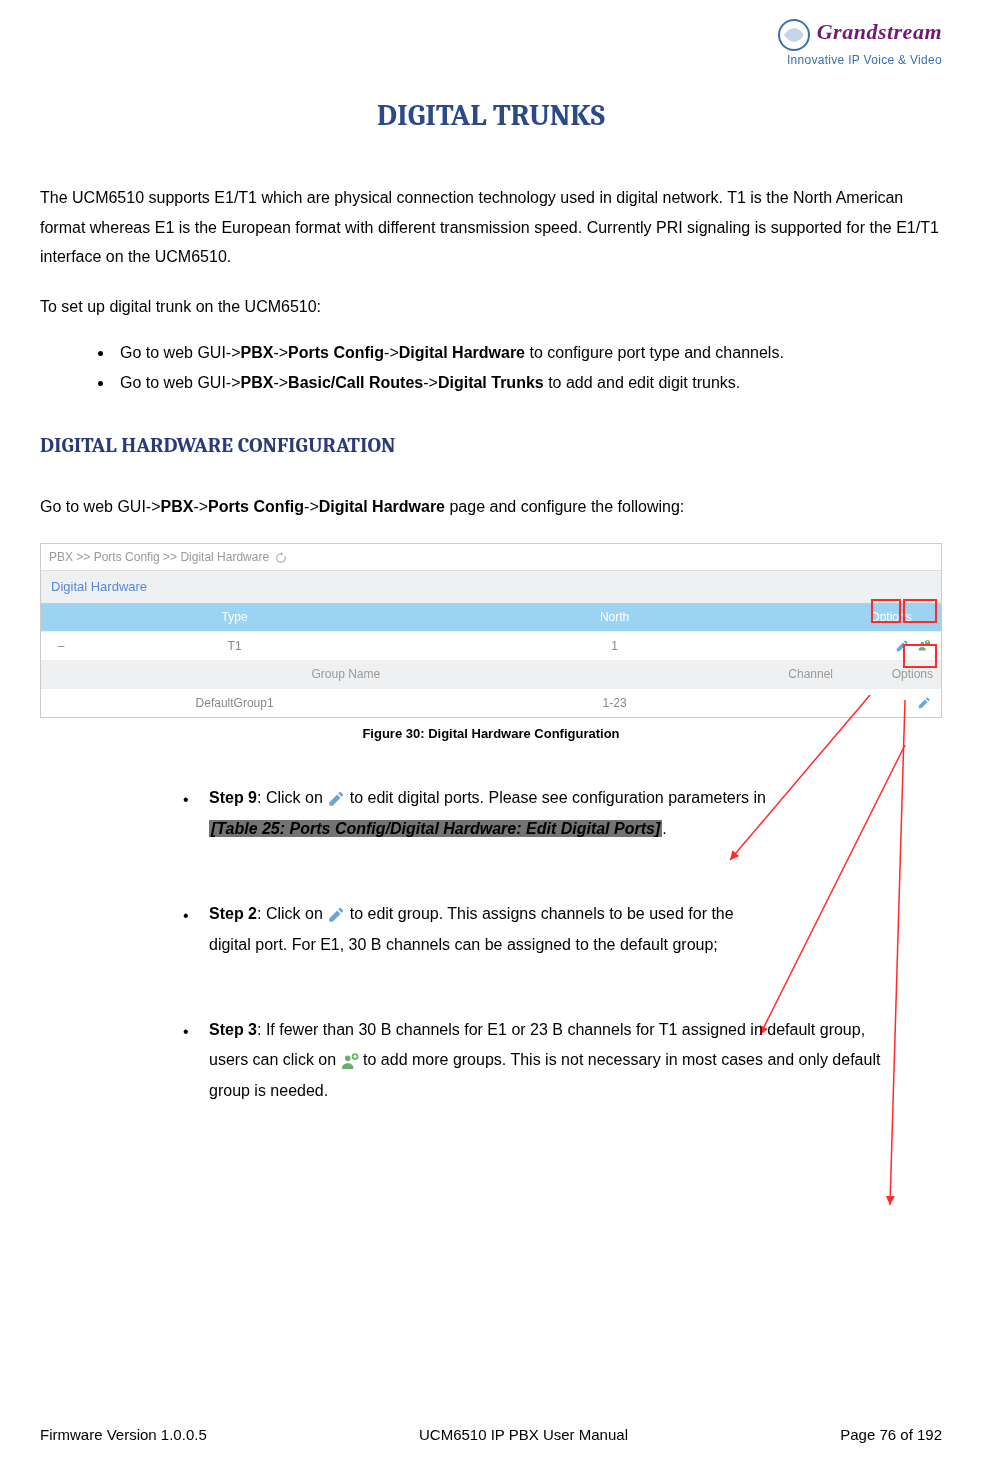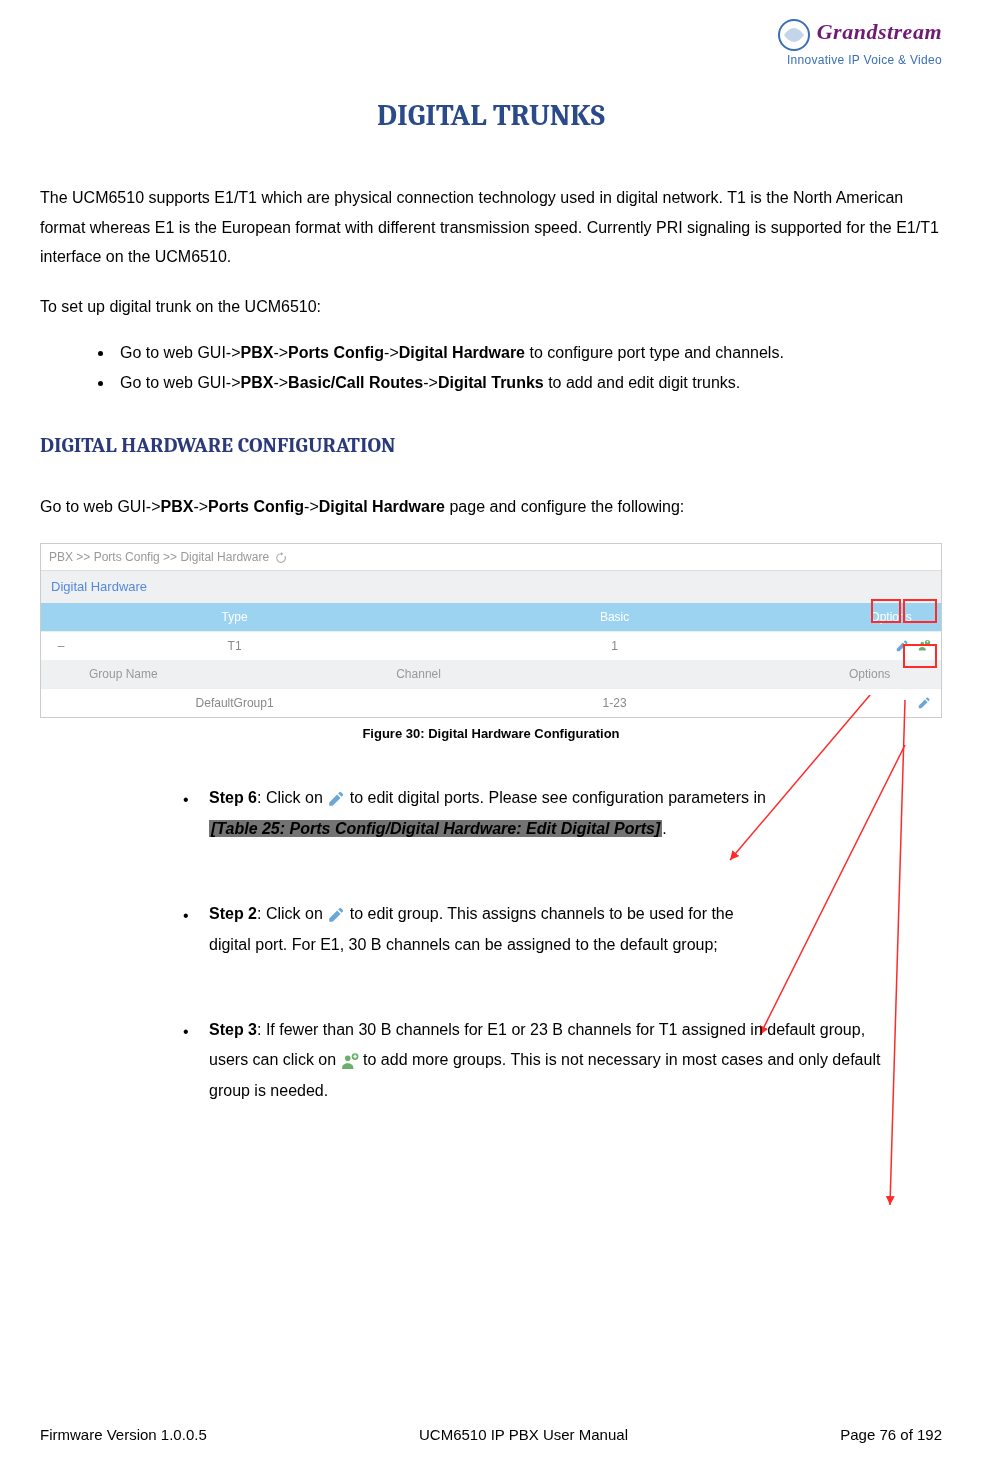--- a/index.html
+++ b/index.html
@@ -116,21 +116,21 @@
       border-top: 1px solid #eee;
       color: #888;
       font-size: 12px;
     }
     .subhead-row {
       display: flex;
       background: #eef0f2;
       color: #999;
       font-size: 12px;
     }
-    .subhead-row .col { padding: 5px 8px; text-align: left; }
+    .subhead-row .col { padding: 5px 8px; text-align: right; }
     .caption {
       text-align: center;
       font-size: 13px;
       font-weight: bold;
       margin: 6px 0 40px 0;
     }
     .icon-btn {
       display: inline-flex;
       align-items: center;
       justify-content: center;
@@ -236,21 +236,21 @@
     <span class="refresh-icon">
       <svg viewBox="0 0 16 16">
           <path d="M8 3a5 5 0 1 0 4.5 2.8l1.3-.9A6.5 6.5 0 1 1 8 1.5V0l3 2.5L8 5V3z" fill="#aaa"></path>
         </svg>
     </span>
   </div>
   <div class="subsection-bar">Digital Hardware</div>
   <div class="thead-row">
     <div class="col col-expand"></div>
     <div class="col col-type">Type</div>
-    <div class="col col-port">Basic</div>
+    <div class="col col-port">North</div>
     <div class="col col-opts">Options</div>
   </div>
   <div class="data-row">
     <div class="col col-expand">–</div>
     <div class="col col-type">T1</div>
     <div class="col col-port">1</div>
     <div class="col col-opts opts-cell">
       <span class="icon-btn">
         <svg viewBox="0 0 16 16">
             <path d="M2 11l7-7 3 3-7 7H2v-3z" fill="#6aa6d6"></path>
@@ -314,21 +314,21 @@
       <marker id="ah3" markerWidth="8" markerHeight="8" refX="6" refY="3" orient="auto">
         <path d="M0,0 L6,3 L0,6 z" fill="#ff2a2a"></path>
       </marker>
     </defs>
   <line x1="25" y1="0" x2="10" y2="505" stroke="#ff2a2a" stroke-width="1.5" marker-end="url(#ah3)"></line>
 </svg>
 
 <div class="steps-block">
 
   <div class="step-item">
-    <span class="bold">Step 6</span><span>: Click on </span>
+    <span class="bold">Step 9</span><span>: Click on </span>
     <span class="inline-icon">
       <svg width="18" height="18" viewBox="0 0 16 16">
           <path d="M2 11l7-7 3 3-7 7H2v-3z" fill="#6aa6d6"></path>
           <path d="M10 3l3 3 1-1a1 1 0 0 0 0-1.5L12.5 2a1 1 0 0 0-1.5 0L10 3z" fill="#6aa6d6"></path>
         </svg>
     </span>
     <span> to edit digital ports. Please see configuration parameters in</span><br>
     <span class="ref-link">[Table 25: Ports Config/Digital Hardware: Edit Digital Ports]</span><span>.</span>
   </div>
 

